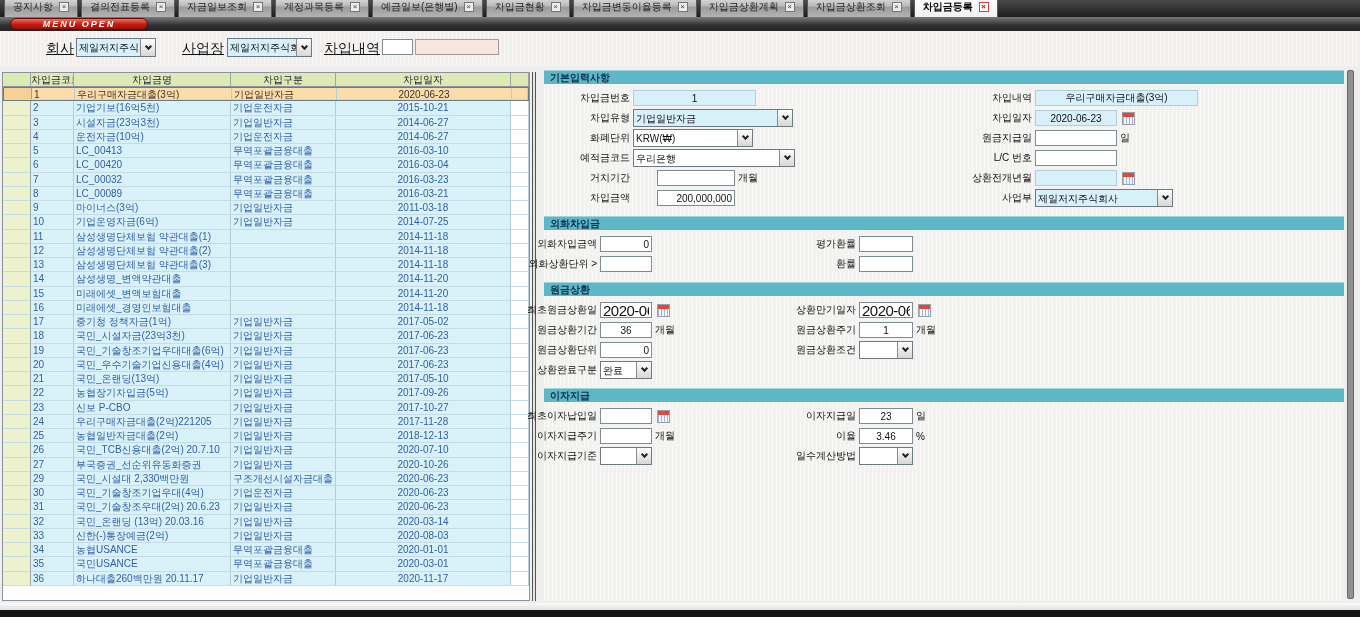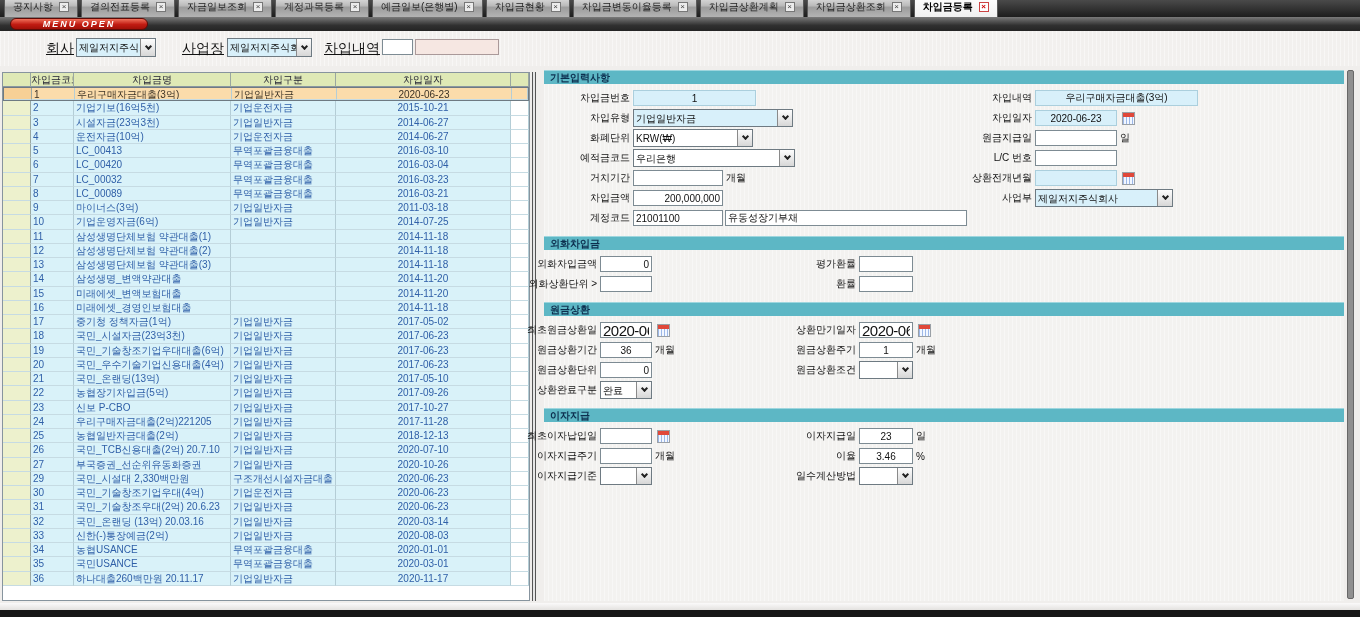--- a/index.html
+++ b/index.html
@@ -89,21 +89,21 @@
   .frow{position:relative;display:flex;align-items:center;height:20px;}
   .flabel{display:flex;justify-content:flex-end;width:84px;flex:none;font-size:10px;color:#111;
     white-space:nowrap;margin-right:3px;}
   .fsuffix{font-size:10px;color:#111;margin-left:3px;white-space:nowrap;}
   .rcol{position:absolute;left:334px;display:flex;align-items:center;}
   .flabel-r{display:flex;justify-content:flex-end;width:152px;flex:none;font-size:10px;color:#111;
     white-space:nowrap;margin-right:3px;}
   .sec-rest .flabel{width:51px;}
   .sec-rest .rcol{left:160px;}
   .sec-rest .flabel-r{width:150px;}
-  .isel{height:18px;} .w52{width:52px;} .w54{width:54px;} .w78{width:90px;} .w82{width:82px;}
+  .isel{height:18px;} .w52{width:52px;} .w54{width:54px;} .w78{width:78px;margin-left:24px;} .w82{width:82px;}
   .w120{width:120px;} .w123{width:123px;} .w138{width:138px;} .w160{width:160px;}
   .w162{width:162px;} .w163{width:163px;} .w242{width:242px;}
   .cal{width:13px;height:13px;flex:none;margin-left:5px;border:1px solid #9aa0a6;cursor:pointer;
     background-color:#fff;
     background-image:linear-gradient(#e0483a,#e0483a),repeating-linear-gradient(90deg,#9db8e8 0 1px,#f2f7ff 1px 3px);
     background-size:100% 4px,100% 100%;background-repeat:no-repeat,repeat;}
 
   
   .footer-light{position:absolute;top:603px;left:0;width:100%;height:7px;
     background:linear-gradient(#fbfafa,#e3e1df);}
@@ -548,25 +548,20 @@
             <div class="rcol">
               <span class="flabel-r">사업부</span>
               <div class="sel isel blue w138">
                 <span class="sel-text">제일저지주식회사</span>
                 <span class="sel-btn">
                     <i class="chev"></i>
                   </span>
               </div>
             </div>
           </div>
-          <div class="frow">
-            <span class="flabel">계정코드</span>
-            <input class="inp w78" value="21001100" style="">
-            <input class="inp w242" style="margin-left: 2px;" value="유동성장기부채">
-          </div>
         </div>
       </div>
 
       <div class="section sec-rest">
         <div class="shead">외화차입금</div>
         <div class="sbody">
           <div class="frow">
             <span class="flabel">외화차입금액</span>
             <input class="inp tr w52" value="0" style="">
             <div class="rcol">

